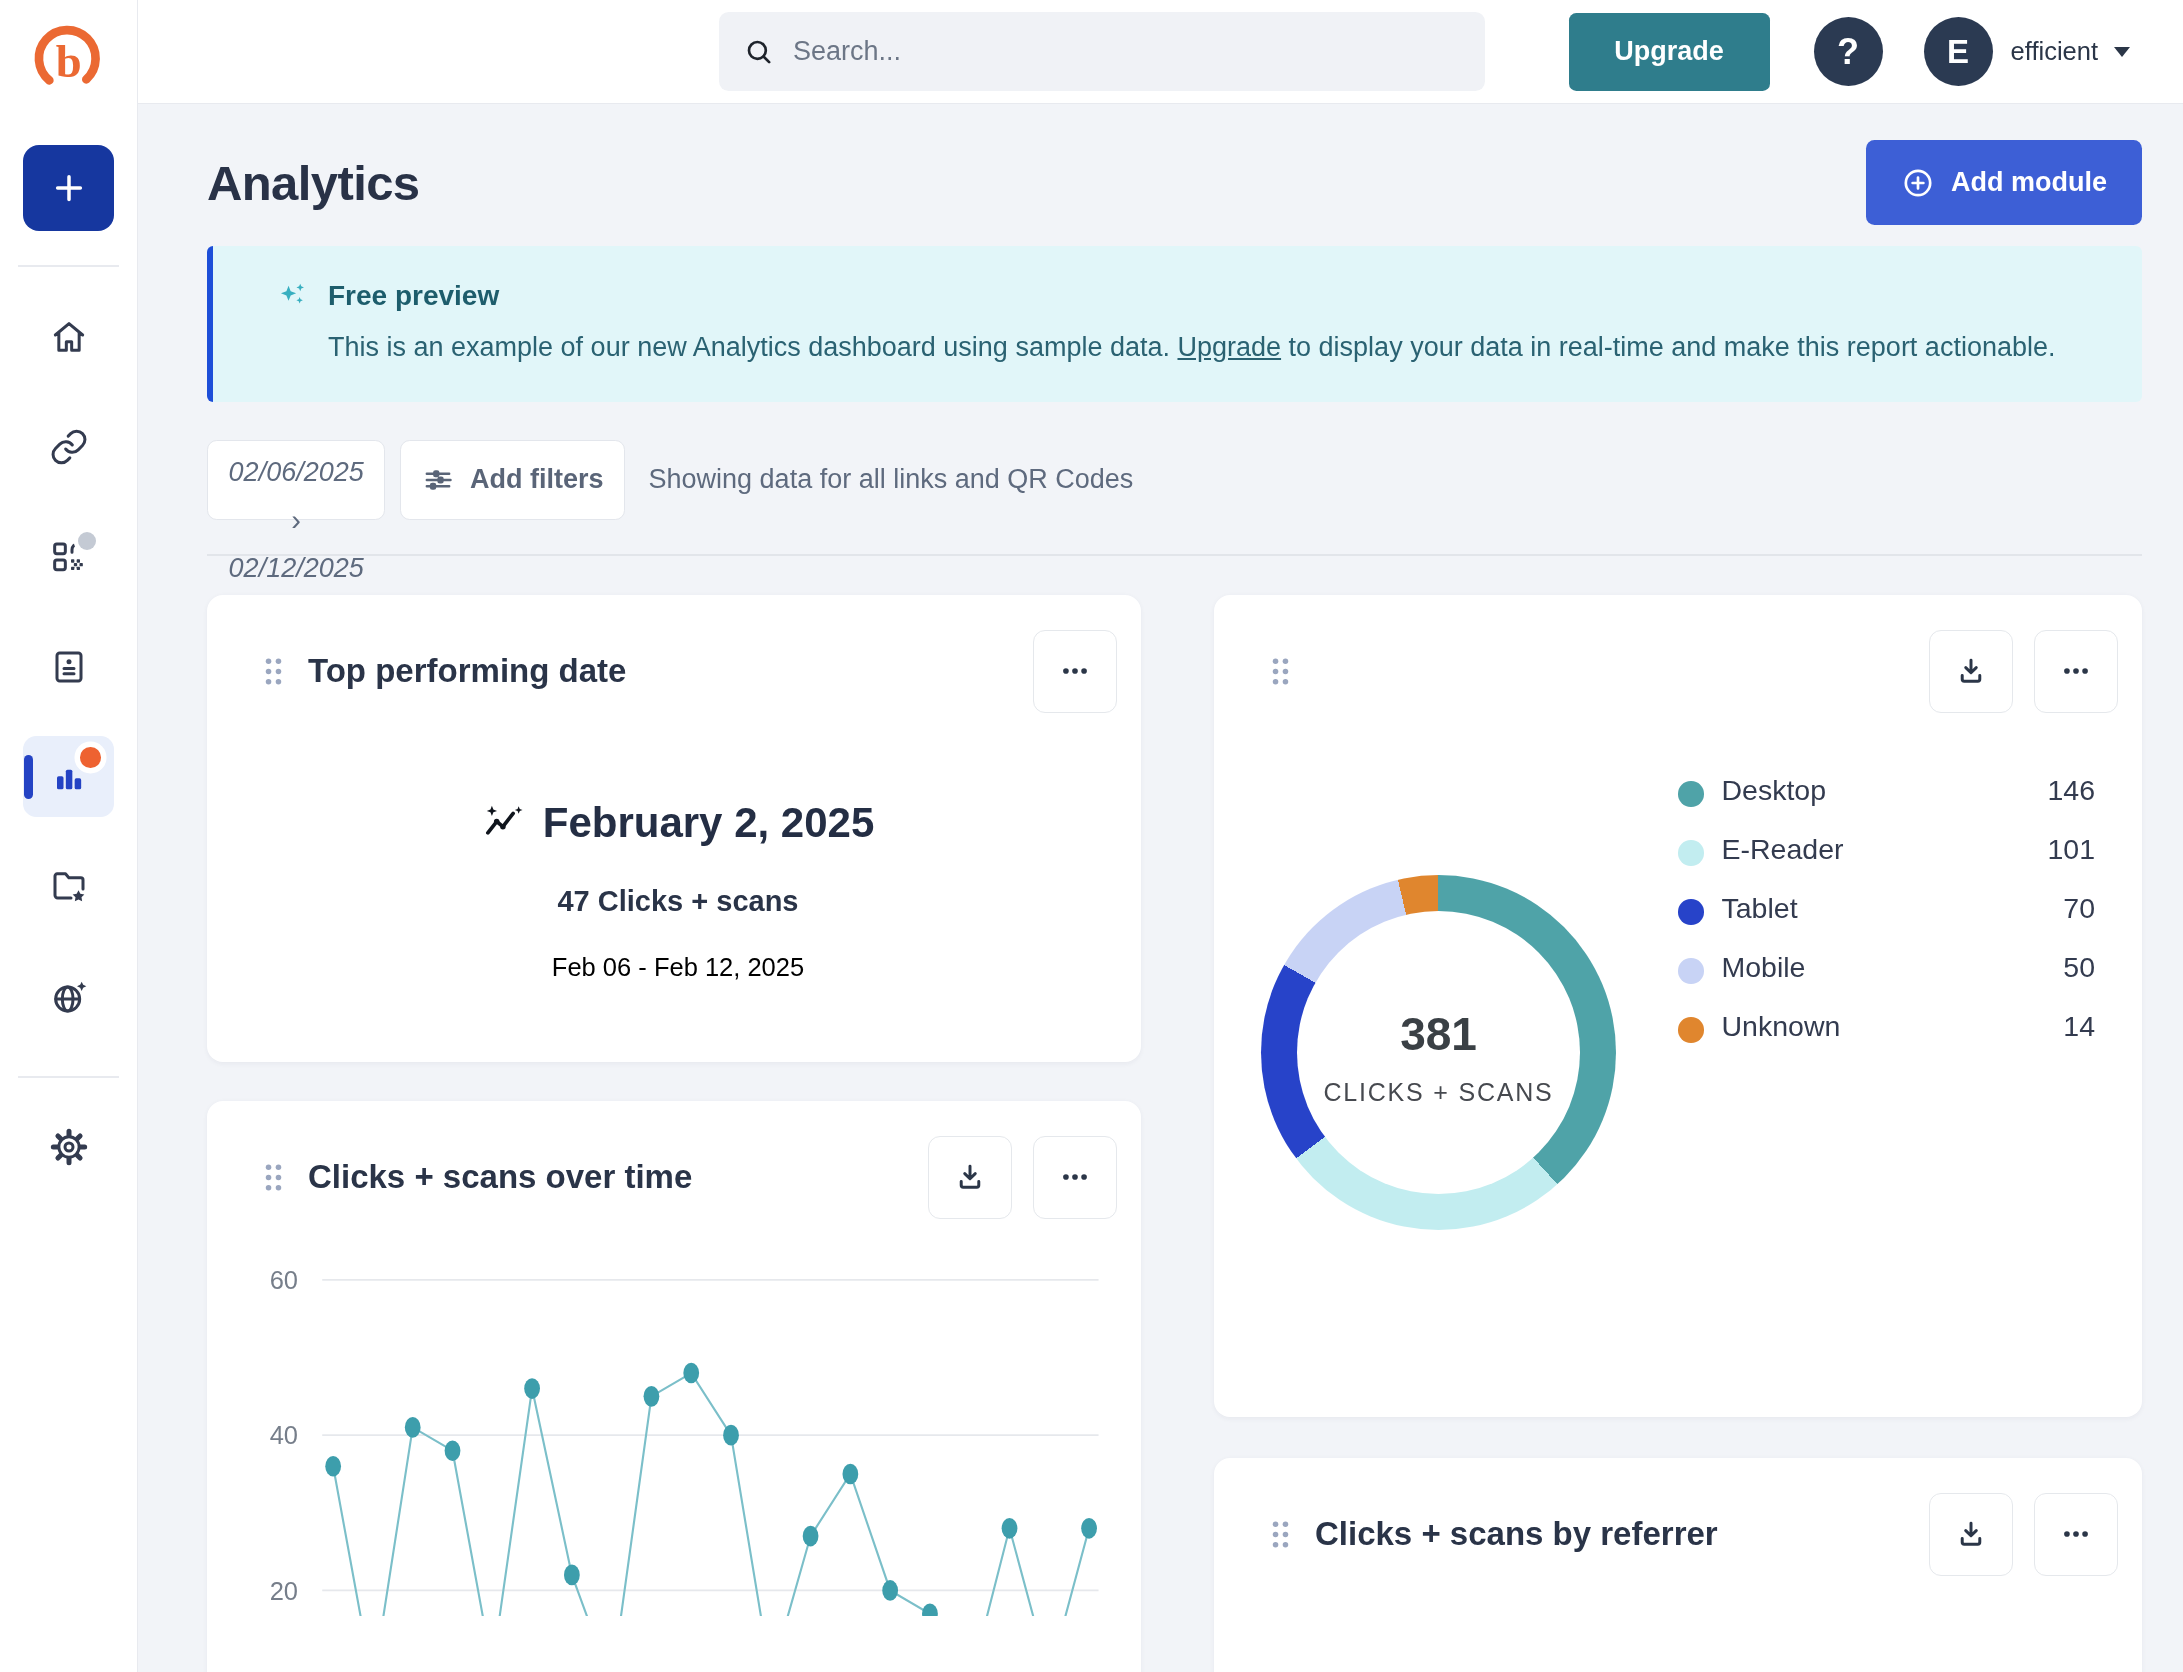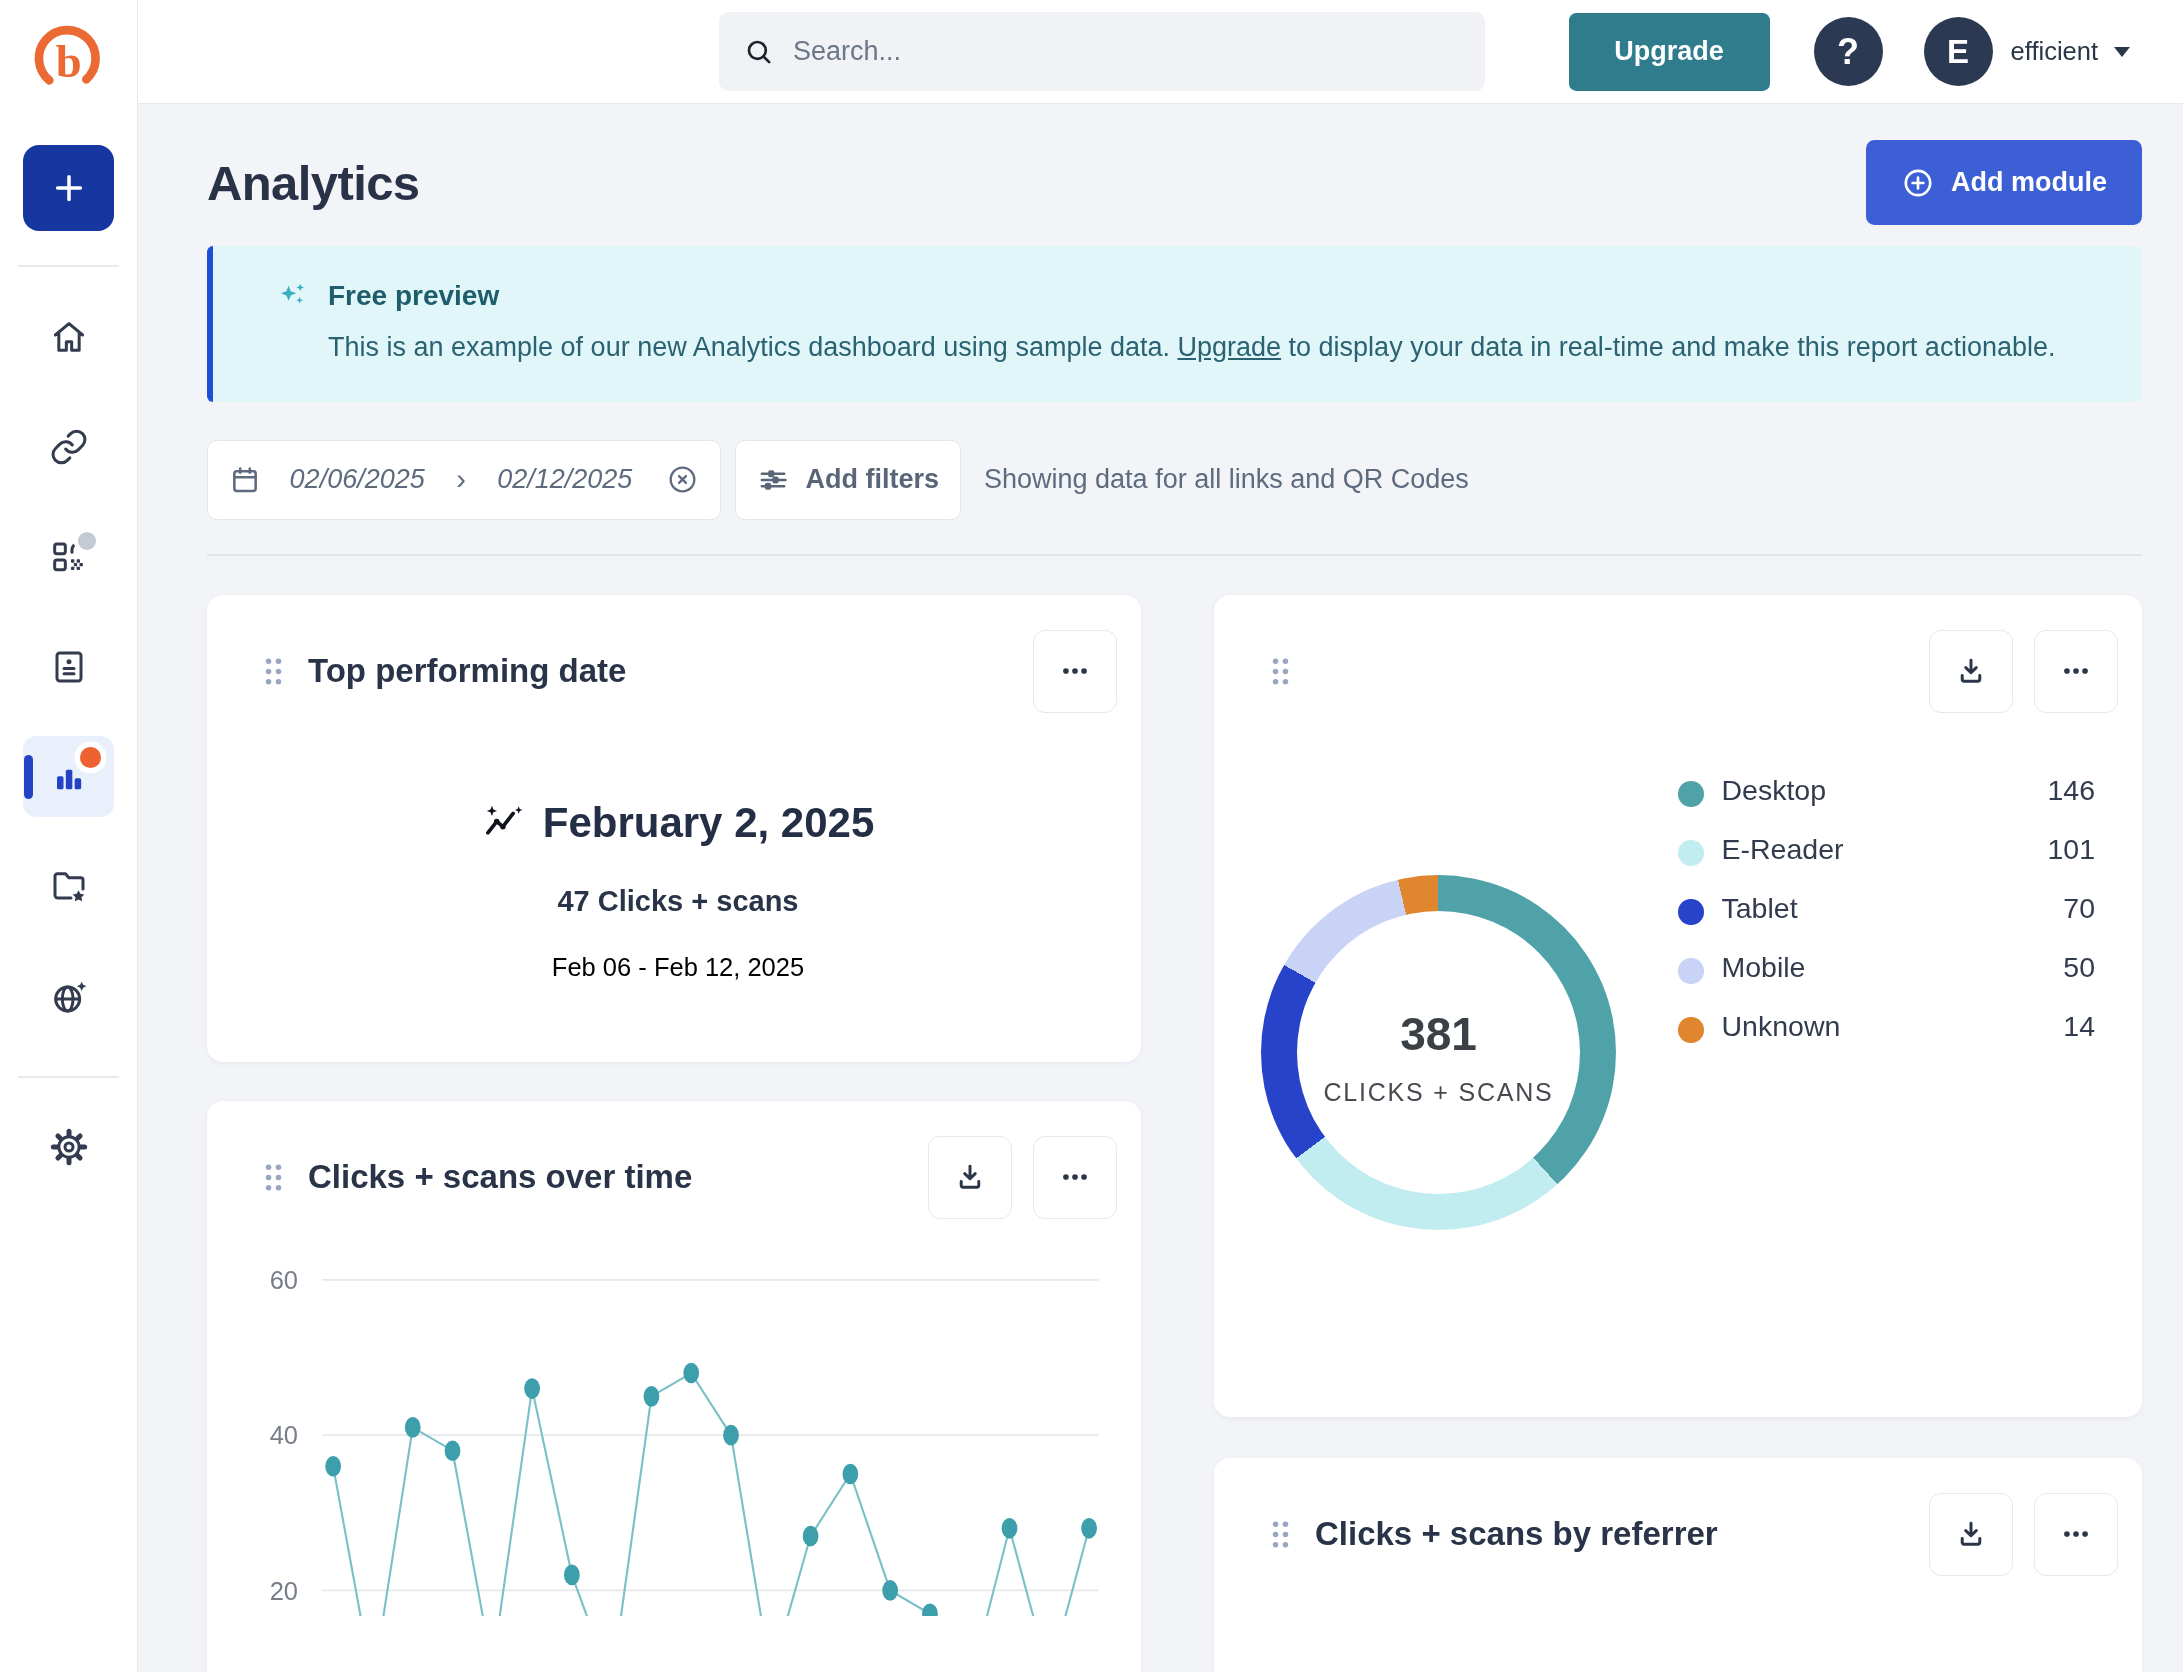--- a/index.html
+++ b/index.html
@@ -79,21 +79,21 @@
   }
   .banner-text-col { }
   .banner-title { font-size:28px; font-weight:700; color:#1D5D6C; }
   .banner-body { margin-top:16px; font-size:27px; line-height:1.42; color:#2A6272; max-width:1748px; }
   .banner-body a { color:#2A6272; text-decoration:underline; cursor:pointer; }
   .filter-row { margin-top:38px; display:flex; align-items:center; gap:14.6px; }
   .chip {
     height:80px; background:#fff; border:1.8px solid #E3E6EC; border-radius:9.7px;
     display:flex; align-items:center; color:#5E6A7E; cursor:pointer;
   }
-  .date-chip { padding:0 20.6px; gap:29px; }
+  .date-chip { padding:0 20.6px; gap:16px;flex-direction:column; }
   .date-text { font-size:27px; font-style:italic; }
   .date-sep { font-size:29px; font-style:normal; color:#5E6A7E; margin:0 2.4px; }
   .filters-chip { padding:0 21px; gap:16px; font-size:27px; font-weight:700; color:#5A6578; }
   .scope-text { margin-left:8.5px; font-size:27px; color:#5E6A7E; }
   .content-divider { margin-top:34px; height:1.8px; background:#E2E5EA; }
   
   .cards { margin-top:39px; display:flex; gap:73px; }
   .col-left { width:934px; display:flex; flex-direction:column; gap:39px; }
   .col-right { width:928px; display:flex; flex-direction:column; gap:41px; }
   .card { background:#fff; border-radius:16px; box-shadow:0 1.2px 4.9px rgba(35,46,73,0.05); }

